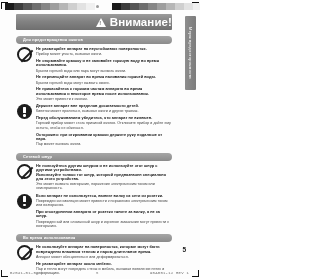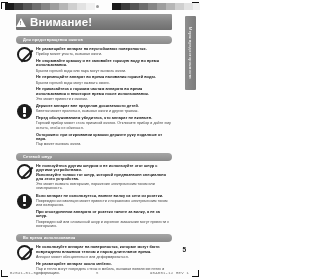--- a/index.html
+++ b/index.html
@@ -32,21 +32,21 @@
   .crop.bl{left:1px;bottom:2px;border-left:1px solid #111;border-bottom:1px solid #111;}
   .crop.br{right:1px;bottom:2px;border-right:1px solid #111;border-bottom:1px solid #111;}
 
   
   .sheet{position:absolute;left:16px;top:14px;width:156px;height:246px;}
 
   
   .banner{
     position:relative;height:16px;
     background:linear-gradient(180deg,#9b9b9b 0%,#838383 45%,#6f6f6f 100%);
-    display:flex;align-items:center;justify-content:flex-start;gap:4px;
+    display:flex;align-items:center;justify-content:flex-end;gap:4px;
     border-radius:1px;
   }
   .banner .tri{
     width:0;height:0;border-left:5px solid transparent;border-right:5px solid transparent;
     border-bottom:9px solid #ffffff;position:relative;
   }
   .banner .tri::after{
     content:"!";position:absolute;left:-1.6px;top:2.4px;
     font-size:6px;line-height:6px;font-weight:bold;color:#7a7a7a;
   }

